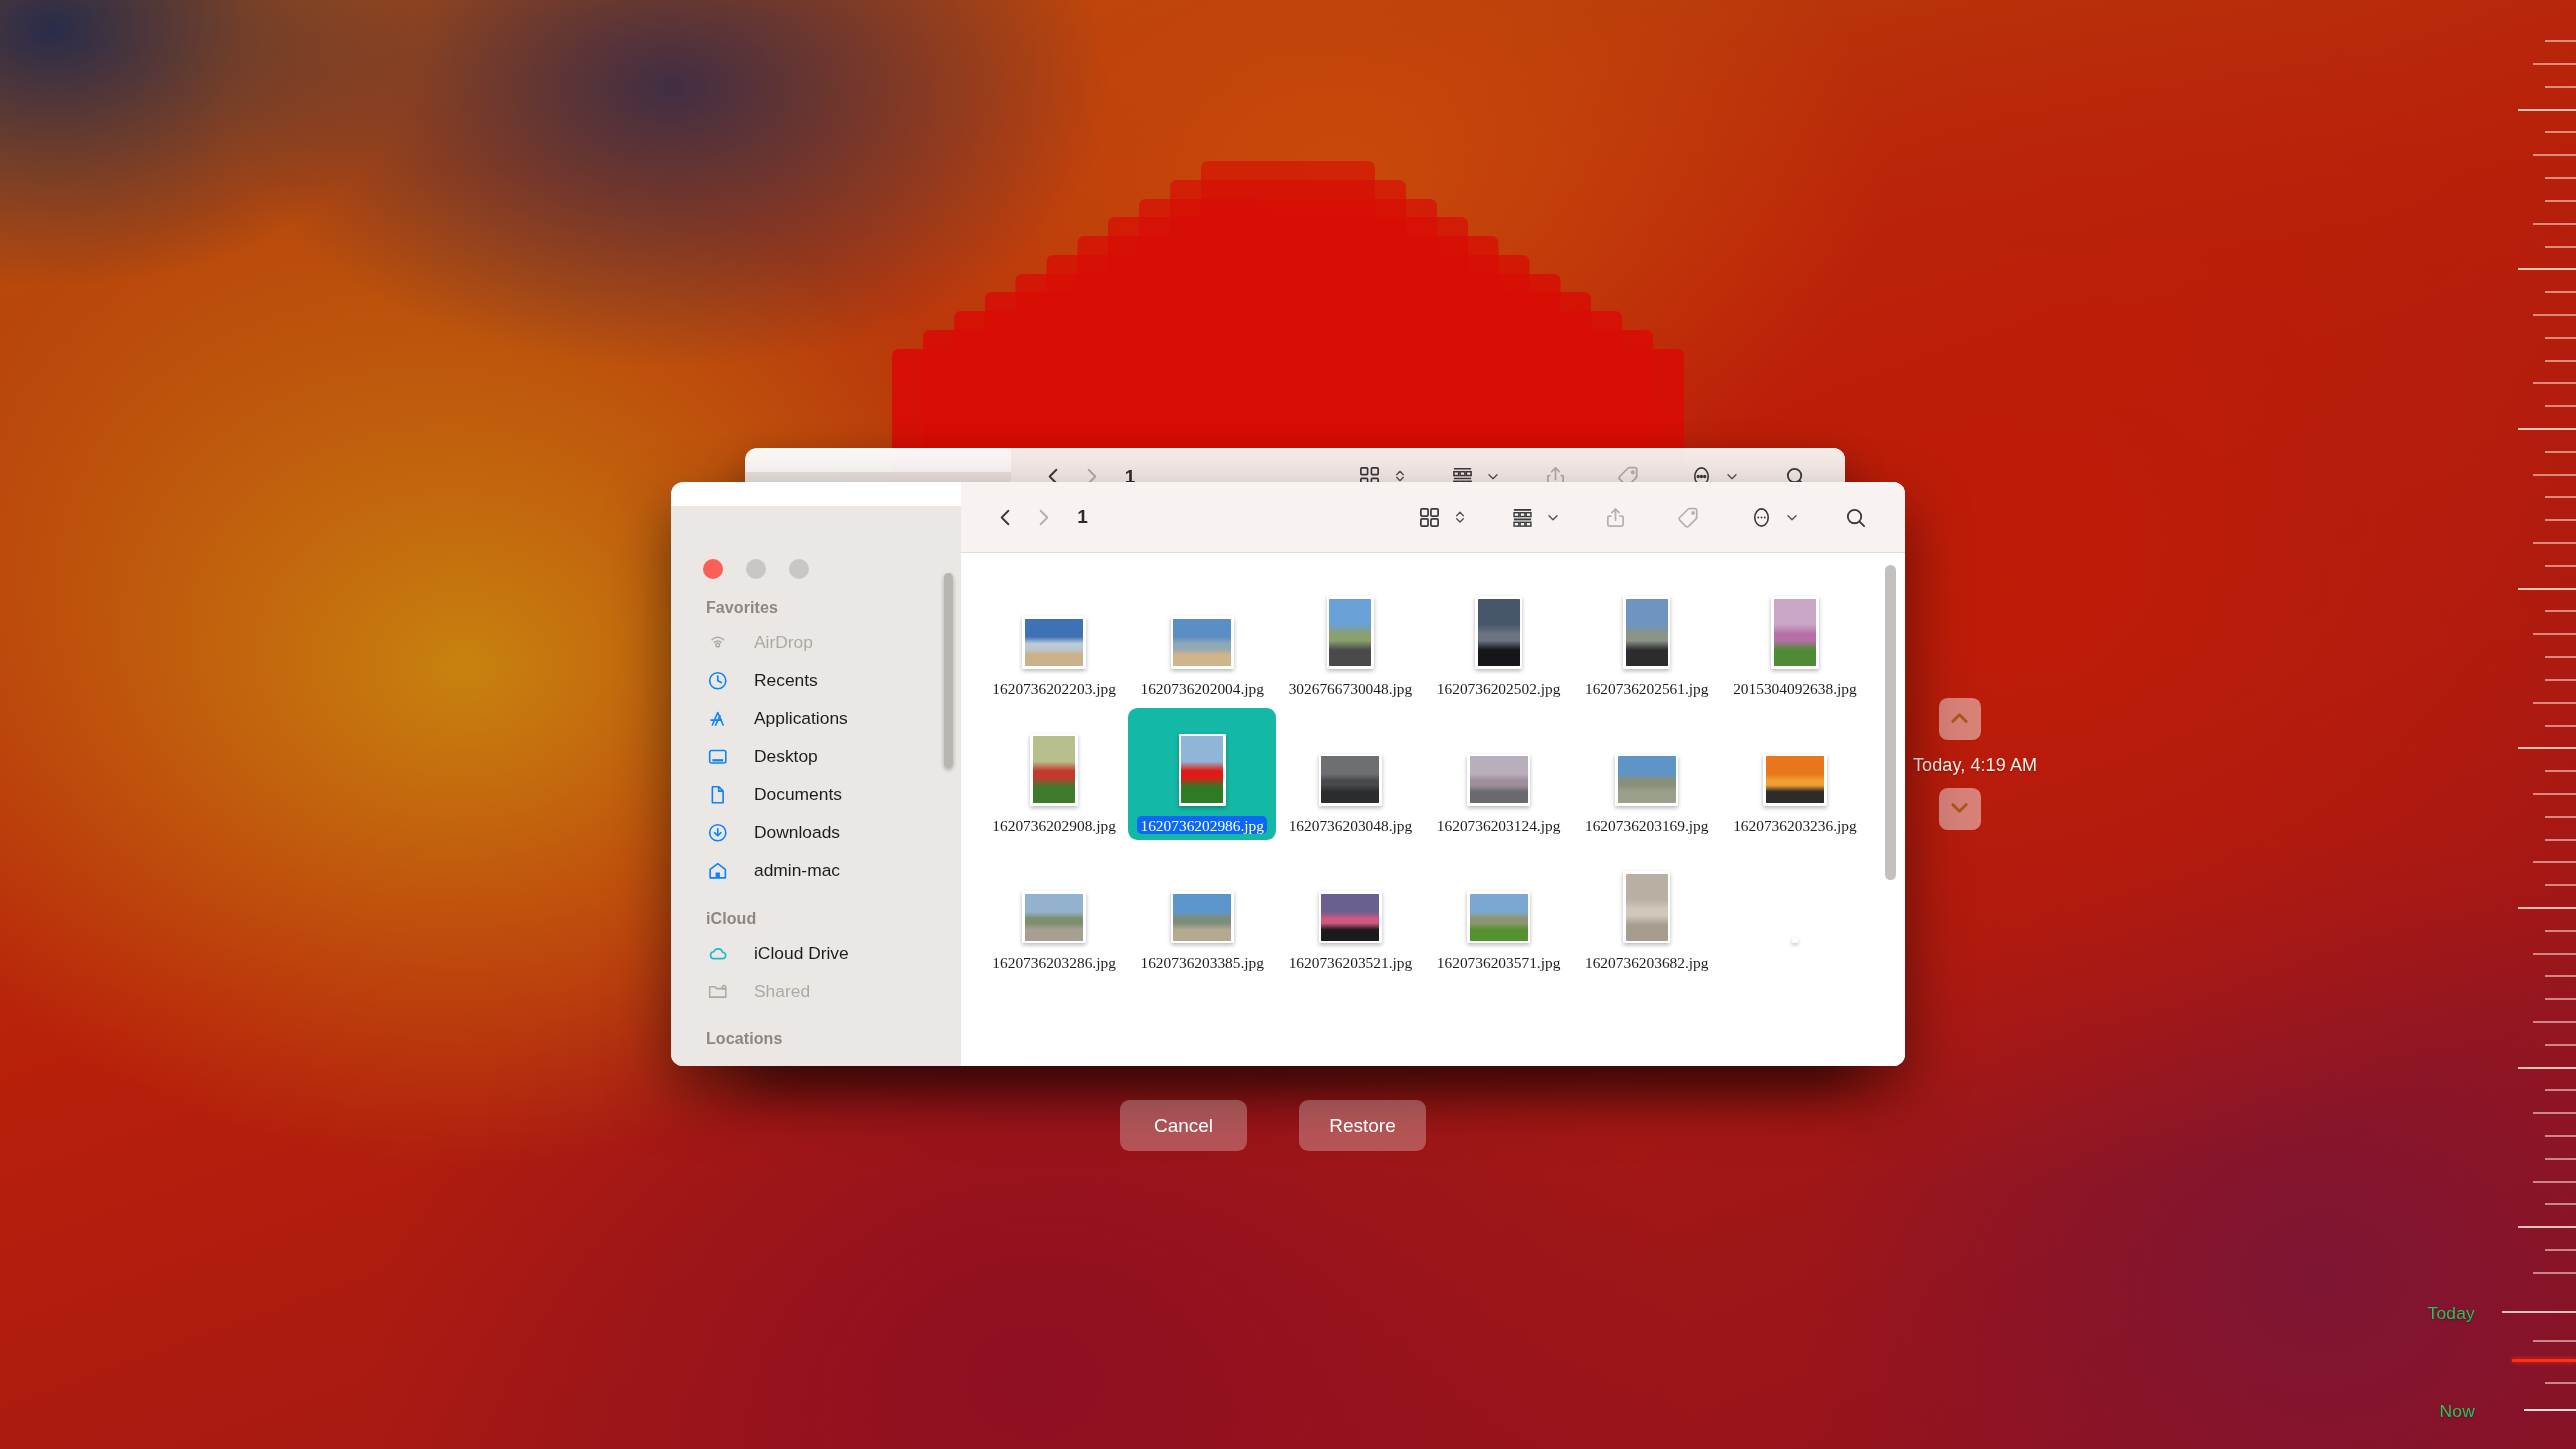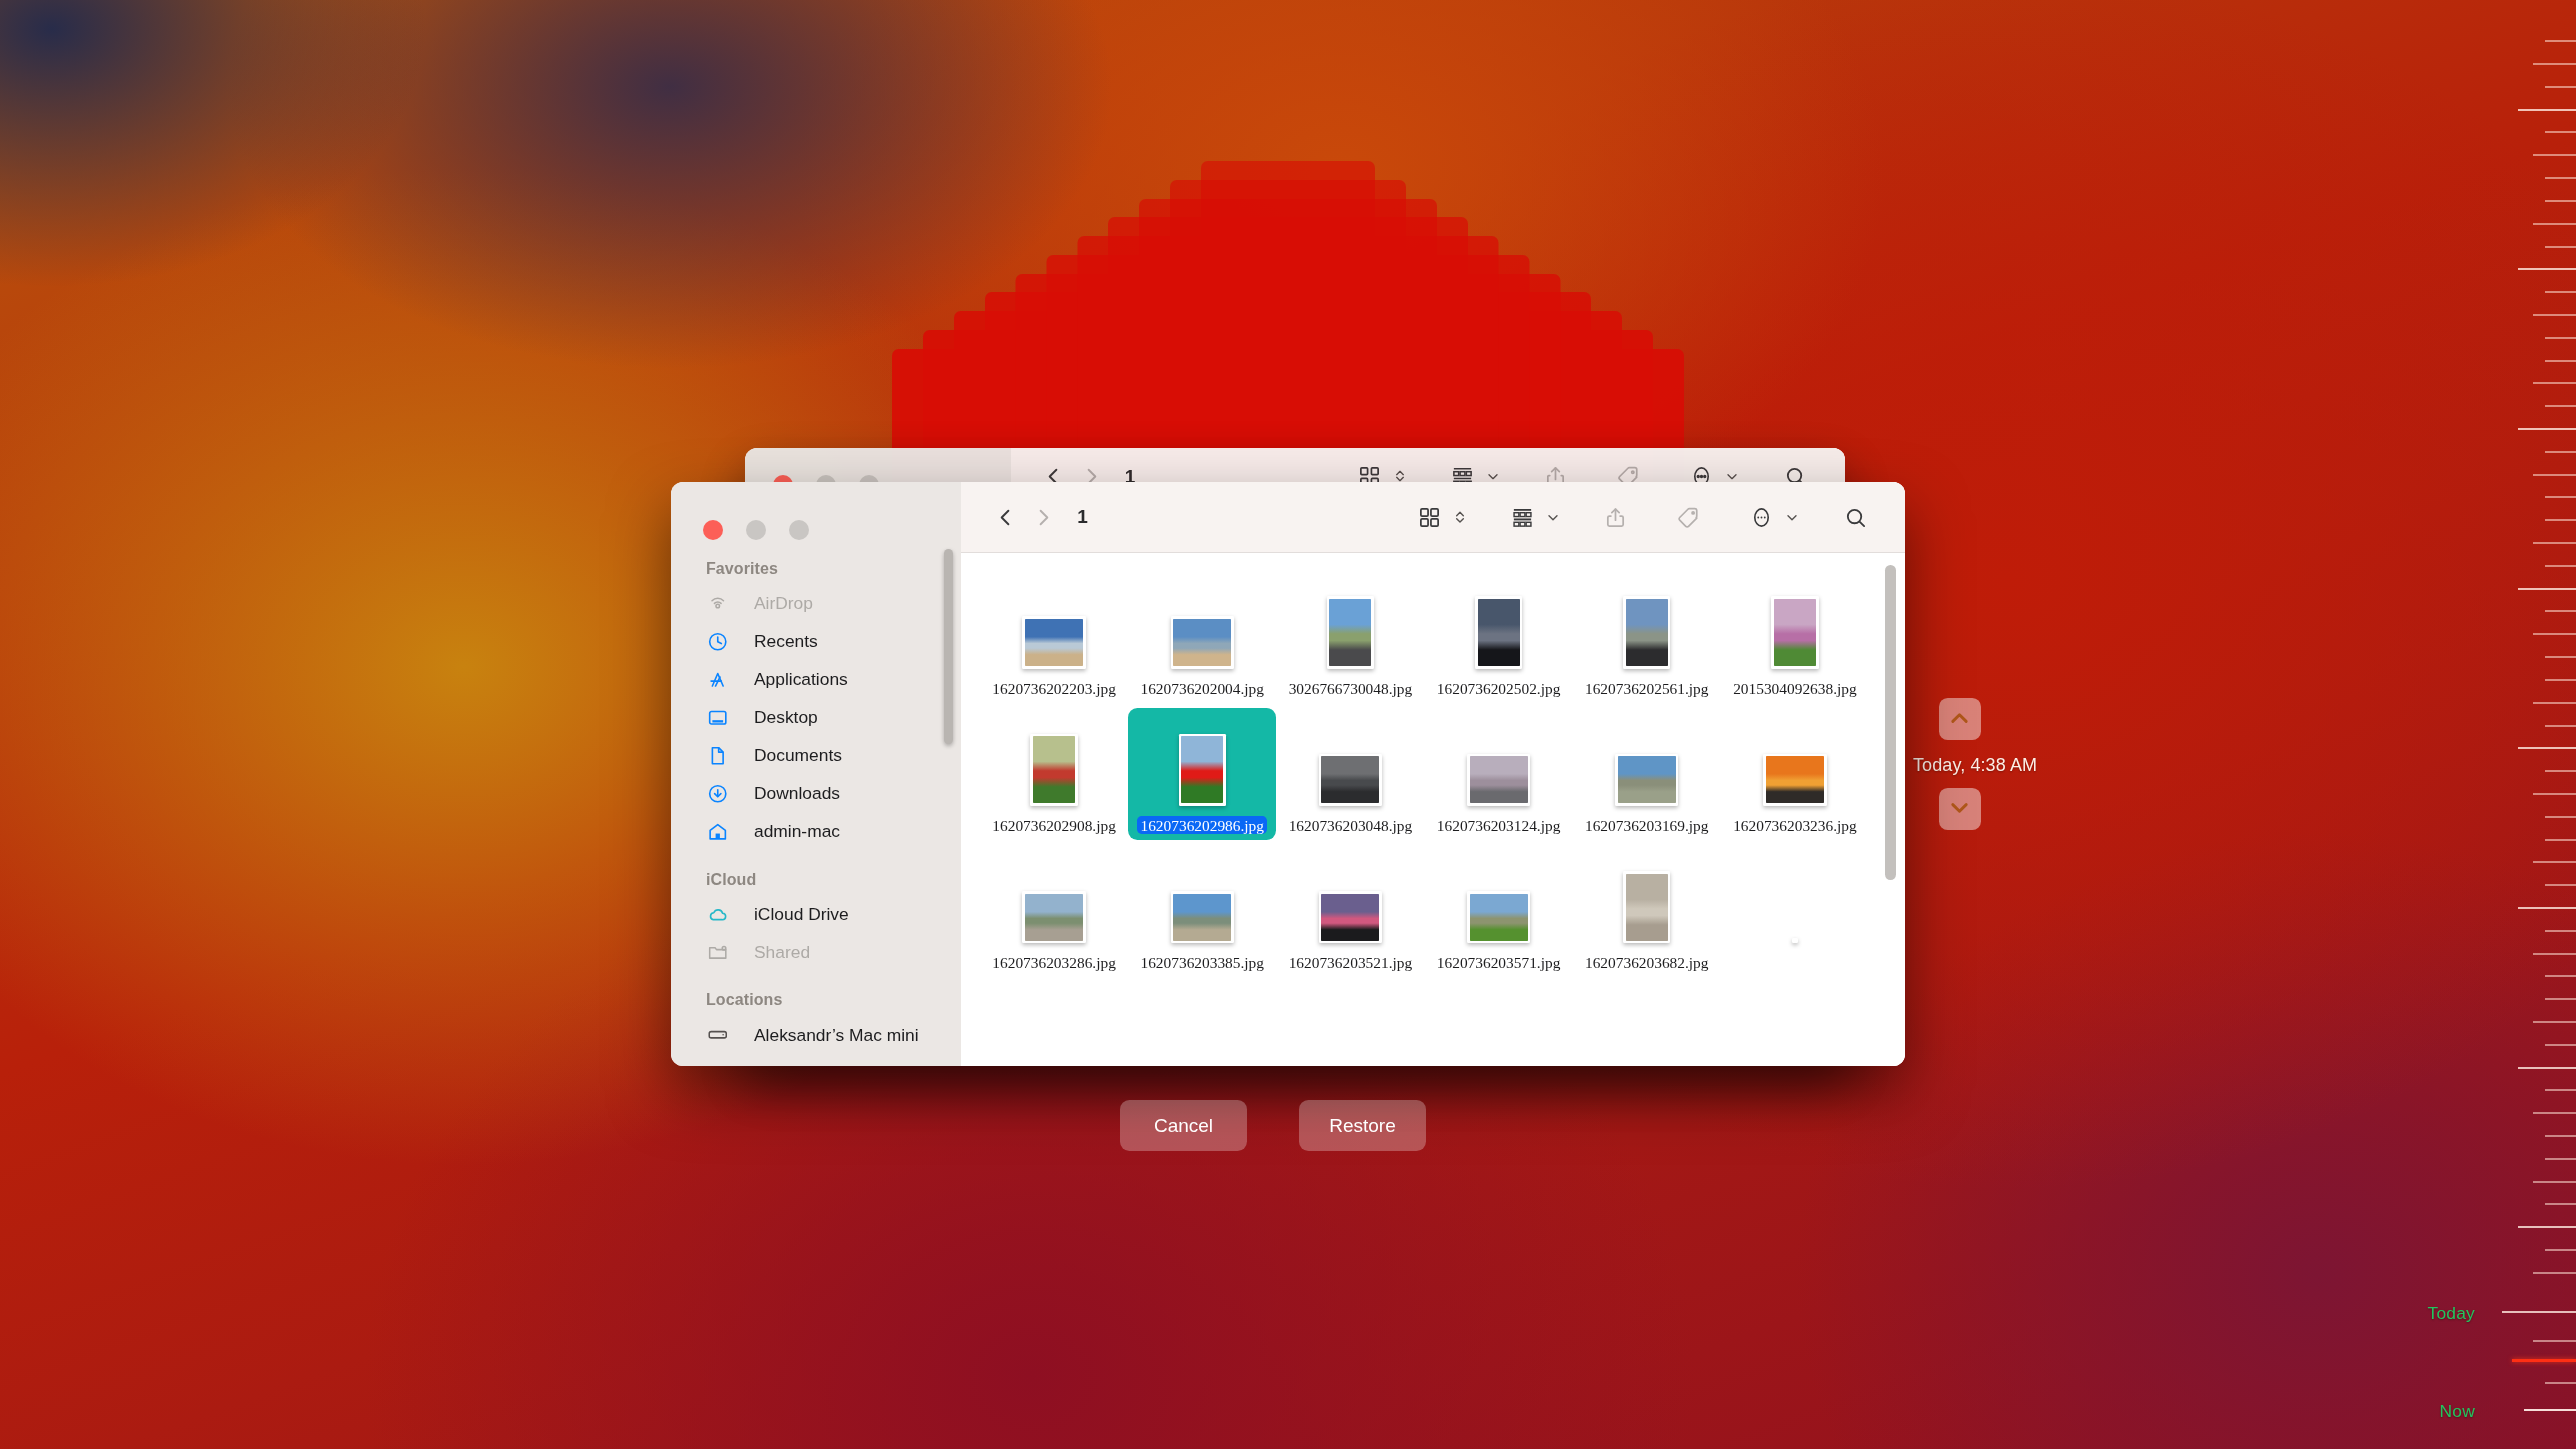--- a/index.html
+++ b/index.html
@@ -82,21 +82,21 @@
   
   #window-main {
     left:671px; top:482px; width:1234px; height:584px;
     box-shadow:0 27px 60px rgba(0,0,0,.5);
     display:flex;
   }
 
   
   .fw-sidebar {
     width:290px; background:#ebe7e4; flex:none;
-    position:relative; padding-top:0;
+    position:relative; padding-top:15px;margin-top:24px;
   }
   .traffic {
     display:flex; gap:23px; padding:38px 0 0 32px;
   }
   .dot { width:20px; height:20px; border-radius:50%; }
   .dot.red    { background:#fc5f57; }
   .dot.yellow { background:#c9c6c3; }
   .dot.green  { background:#c9c6c3; }
 
   .sb-section {
@@ -286,21 +286,21 @@
 <div class="tl-label" id="tl-now">Now</div>
 
 <div id="snapnav">
   <div class="snap-btn">
     <span>
       <svg viewBox="0 0 24 24" fill="none" stroke="#b0571a" stroke-width="3" stroke-linecap="round" stroke-linejoin="round">
           <polyline points="5,15 12,8 19,15"></polyline>
         </svg>
     </span>
   </div>
-  <div id="snap-date">Today, 4:38 AM</div>
+  <div id="snap-date">Today, 4:19 AM</div>
   <div class="snap-btn">
     <span>
       <svg viewBox="0 0 24 24" fill="none" stroke="#b0571a" stroke-width="3" stroke-linecap="round" stroke-linejoin="round">
           <polyline points="5,9 12,16 19,9"></polyline>
         </svg>
     </span>
   </div>
 </div>
 
 <div class="finder-window" id="window-behind">

